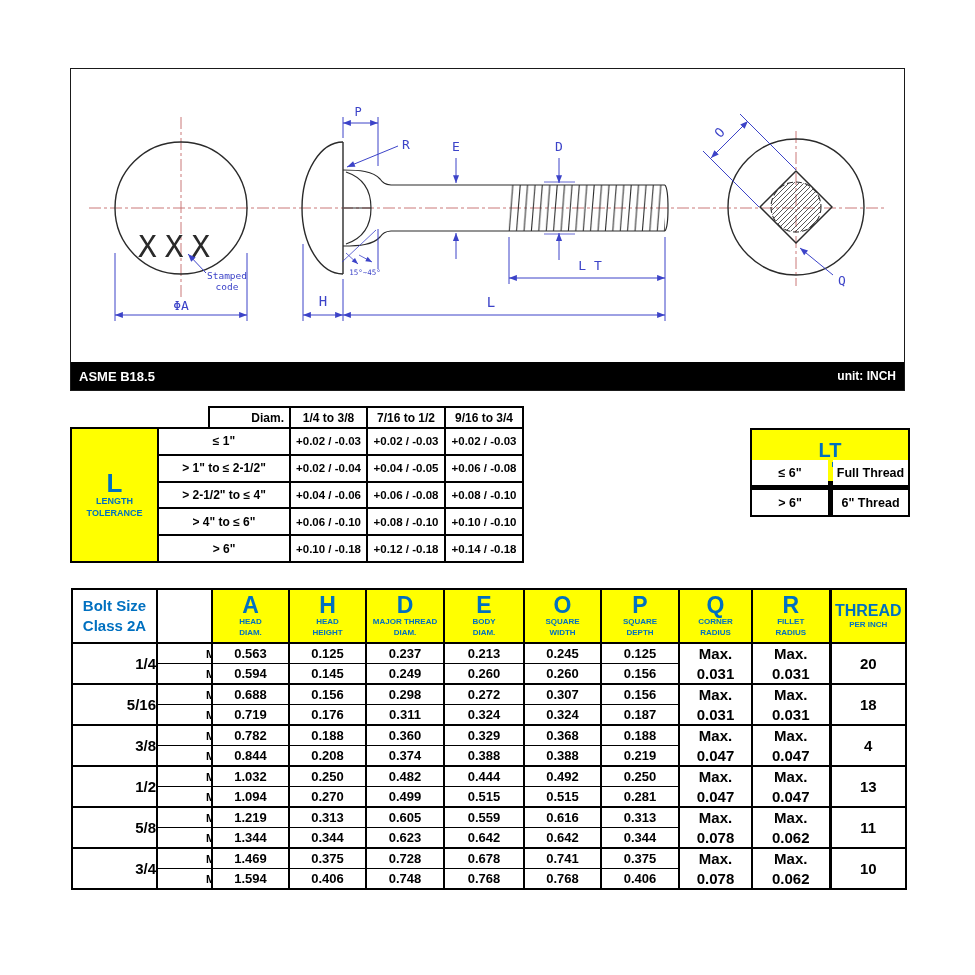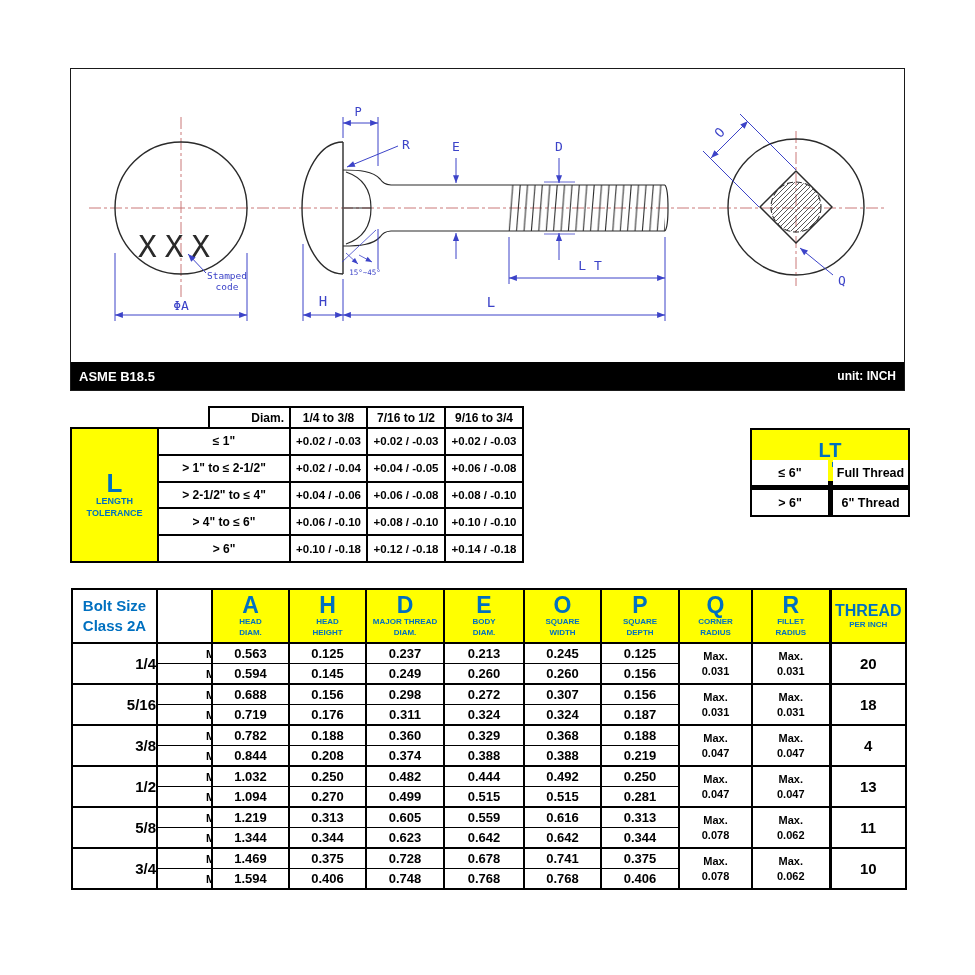--- a/index.html
+++ b/index.html
@@ -47,21 +47,21 @@
   .spec tbody tr{height:20.5px;}
   .spec th{border-bottom-width:2.5px;background:#fff;}
   .spec th.ycol{background:#ffff00;color:#0070C0;}
   .spec th .big{font-size:23px;font-weight:bold;line-height:1.05;}
   .spec th .sub{font-size:8px;font-weight:bold;line-height:1.35;}
   .spec th.boltsize{color:#0070C0;font-size:15px;font-weight:bold;line-height:1.35;}
   .spec th.thread .tbig{font-size:16px;font-weight:bold;line-height:1.2;}
   .spec td.size{font-size:15px;font-weight:bold;text-align:right;}
   .spec td.mm{font-size:11px;font-weight:bold;padding-left:48px;}
   .spec td.val{font-size:13px;font-weight:bold;}
-  .spec td.qr{font-size:11px;font-weight:bold;line-height:1.3;}
+  .spec td.qr{font-size:15px;font-weight:bold;line-height:1.3;}
   .spec td.tpi{font-size:15px;font-weight:bold;border-left-width:3px;}
   .spec th.thread{border-left-width:3px;}
   .spec tbody tr.grp td{border-top-width:2.5px;border-bottom-width:1px;}
   .spec tbody tr.maxrow td{border-top-width:1px;}
 </style>
 </head>
 <body>
 
 <div class="page">
 

